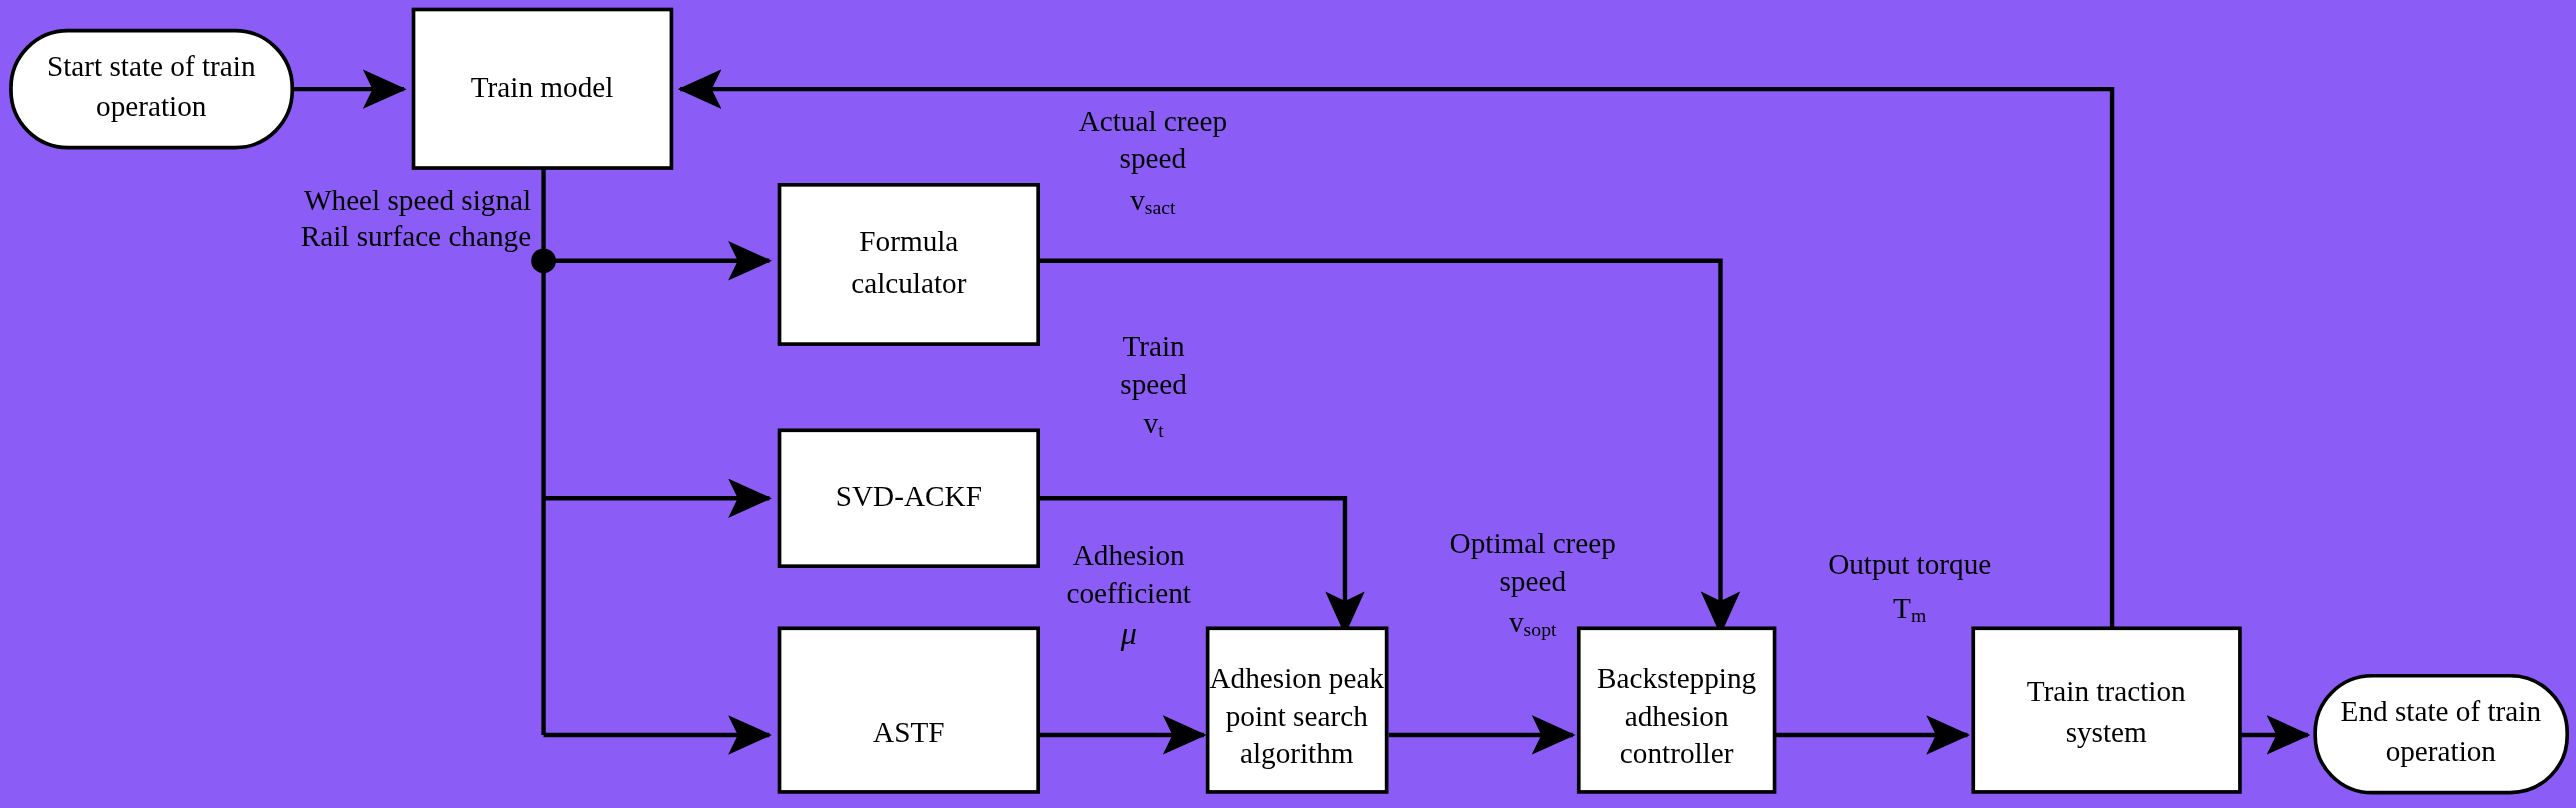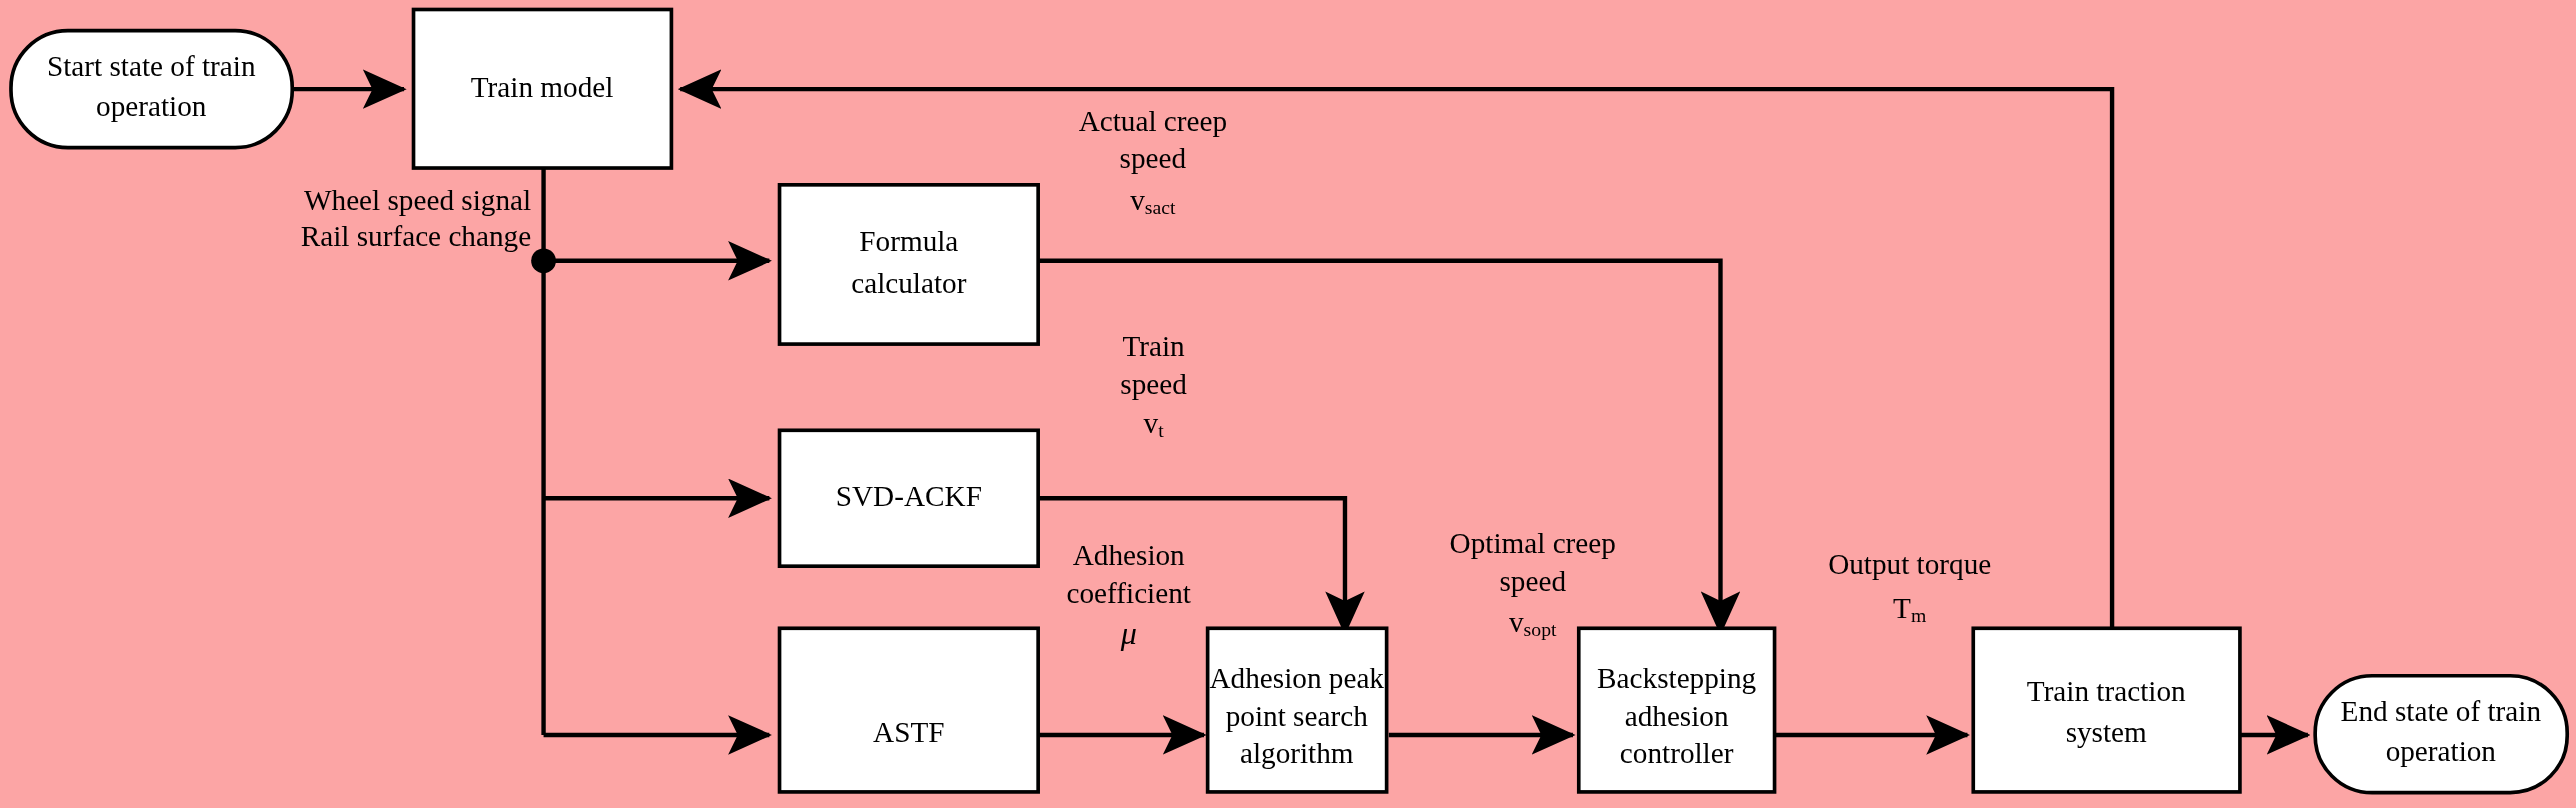--- a/index.html
+++ b/index.html
@@ -8,21 +8,21 @@
     padding: 0;
     background: #ffffff;
   }
   body {
     font-family: "Liberation Serif", "DejaVu Serif", serif;
   }
   #diagram-root {
     position: relative;
     width: 2576px;
     height: 808px;
-    background: #fca5a5;
+    background: #8b5cf6;
     overflow: hidden;
     text-decoration: underline;
   }
   svg#flow-svg {
     display: block;
     width: 2576px;
     height: 808px;
   }
   .node-box {
     fill: #ffffff;

